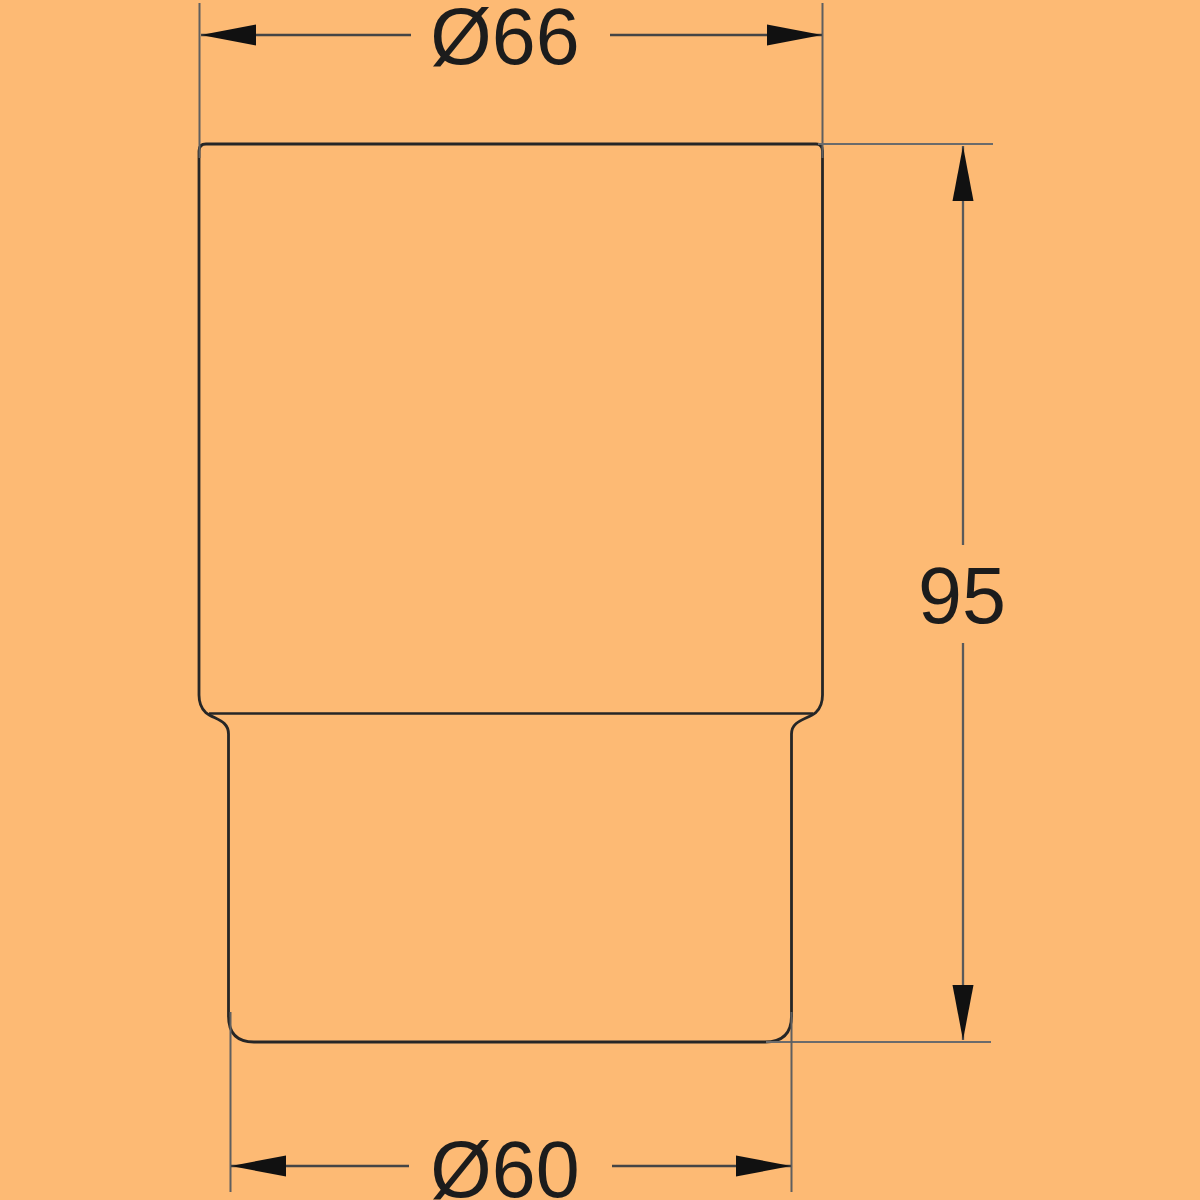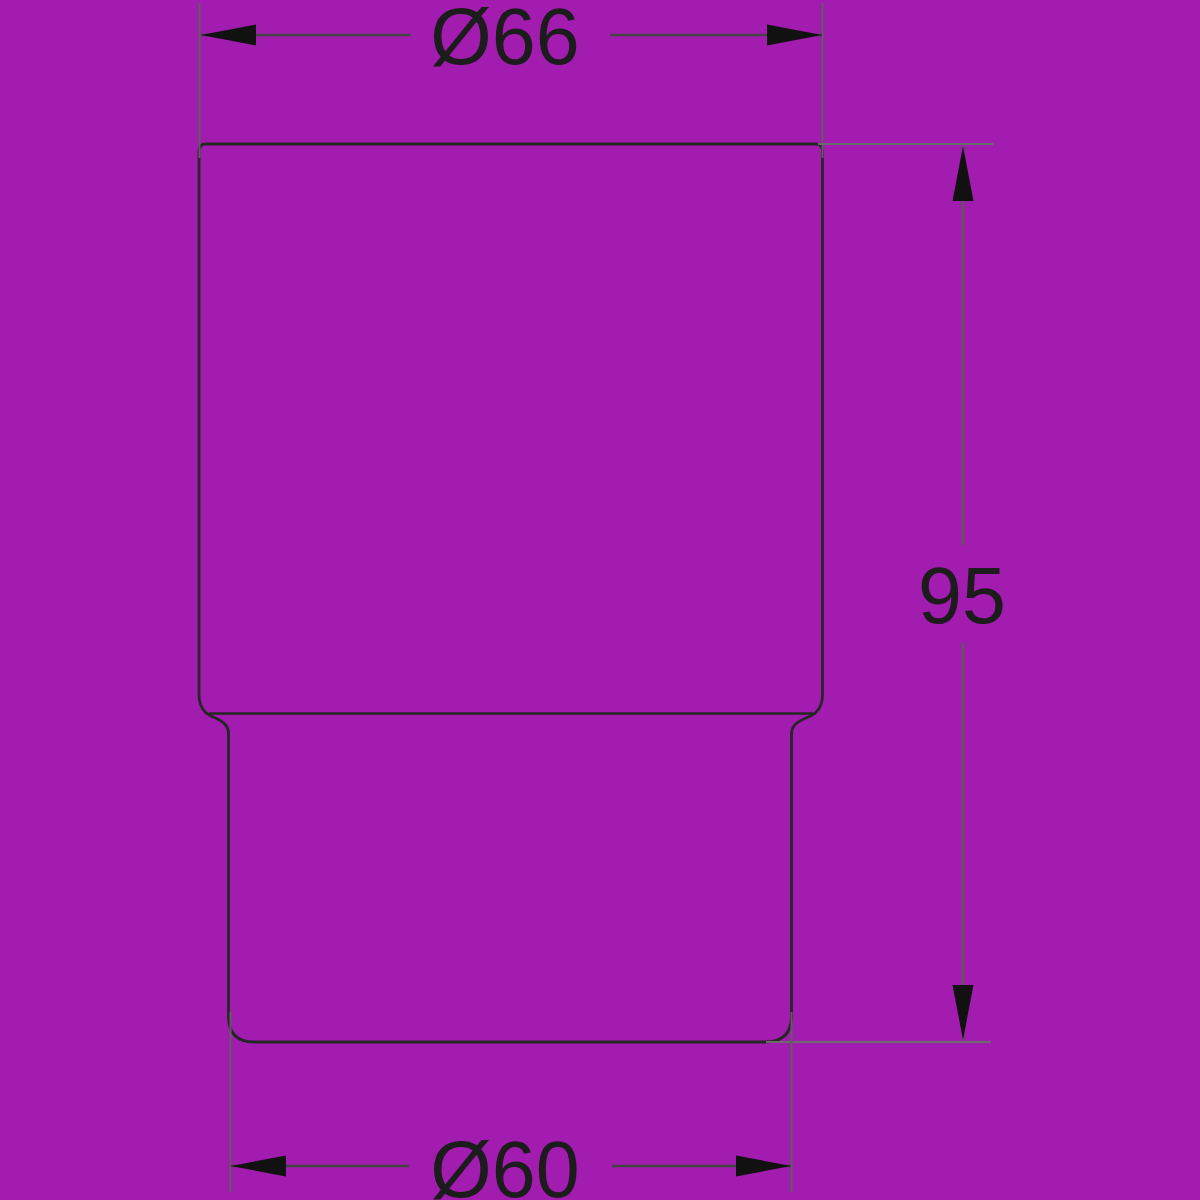--- a/index.html
+++ b/index.html
@@ -1,16 +1,16 @@
 <!DOCTYPE html>
 <html><head>
 <meta charset="utf-8">
 <style>
   html,body{margin:0;padding:0;background:#ffffff;}
-  .page{width:1200px;height:1200px;position:relative;background:#a21caf;}
+  .page{width:1200px;height:1200px;position:relative;background:#fdba74;}
   svg{position:absolute;left:0;top:0;}
   text{font-family:"Liberation Sans", sans-serif;fill:#1c1c1c;}
 </style>
 </head>
 <body>
 <div class="page">
 <svg width="1200" height="1200" viewBox="0 0 1200 1200">
 
   <path d="M 206 144
            L 816 144

